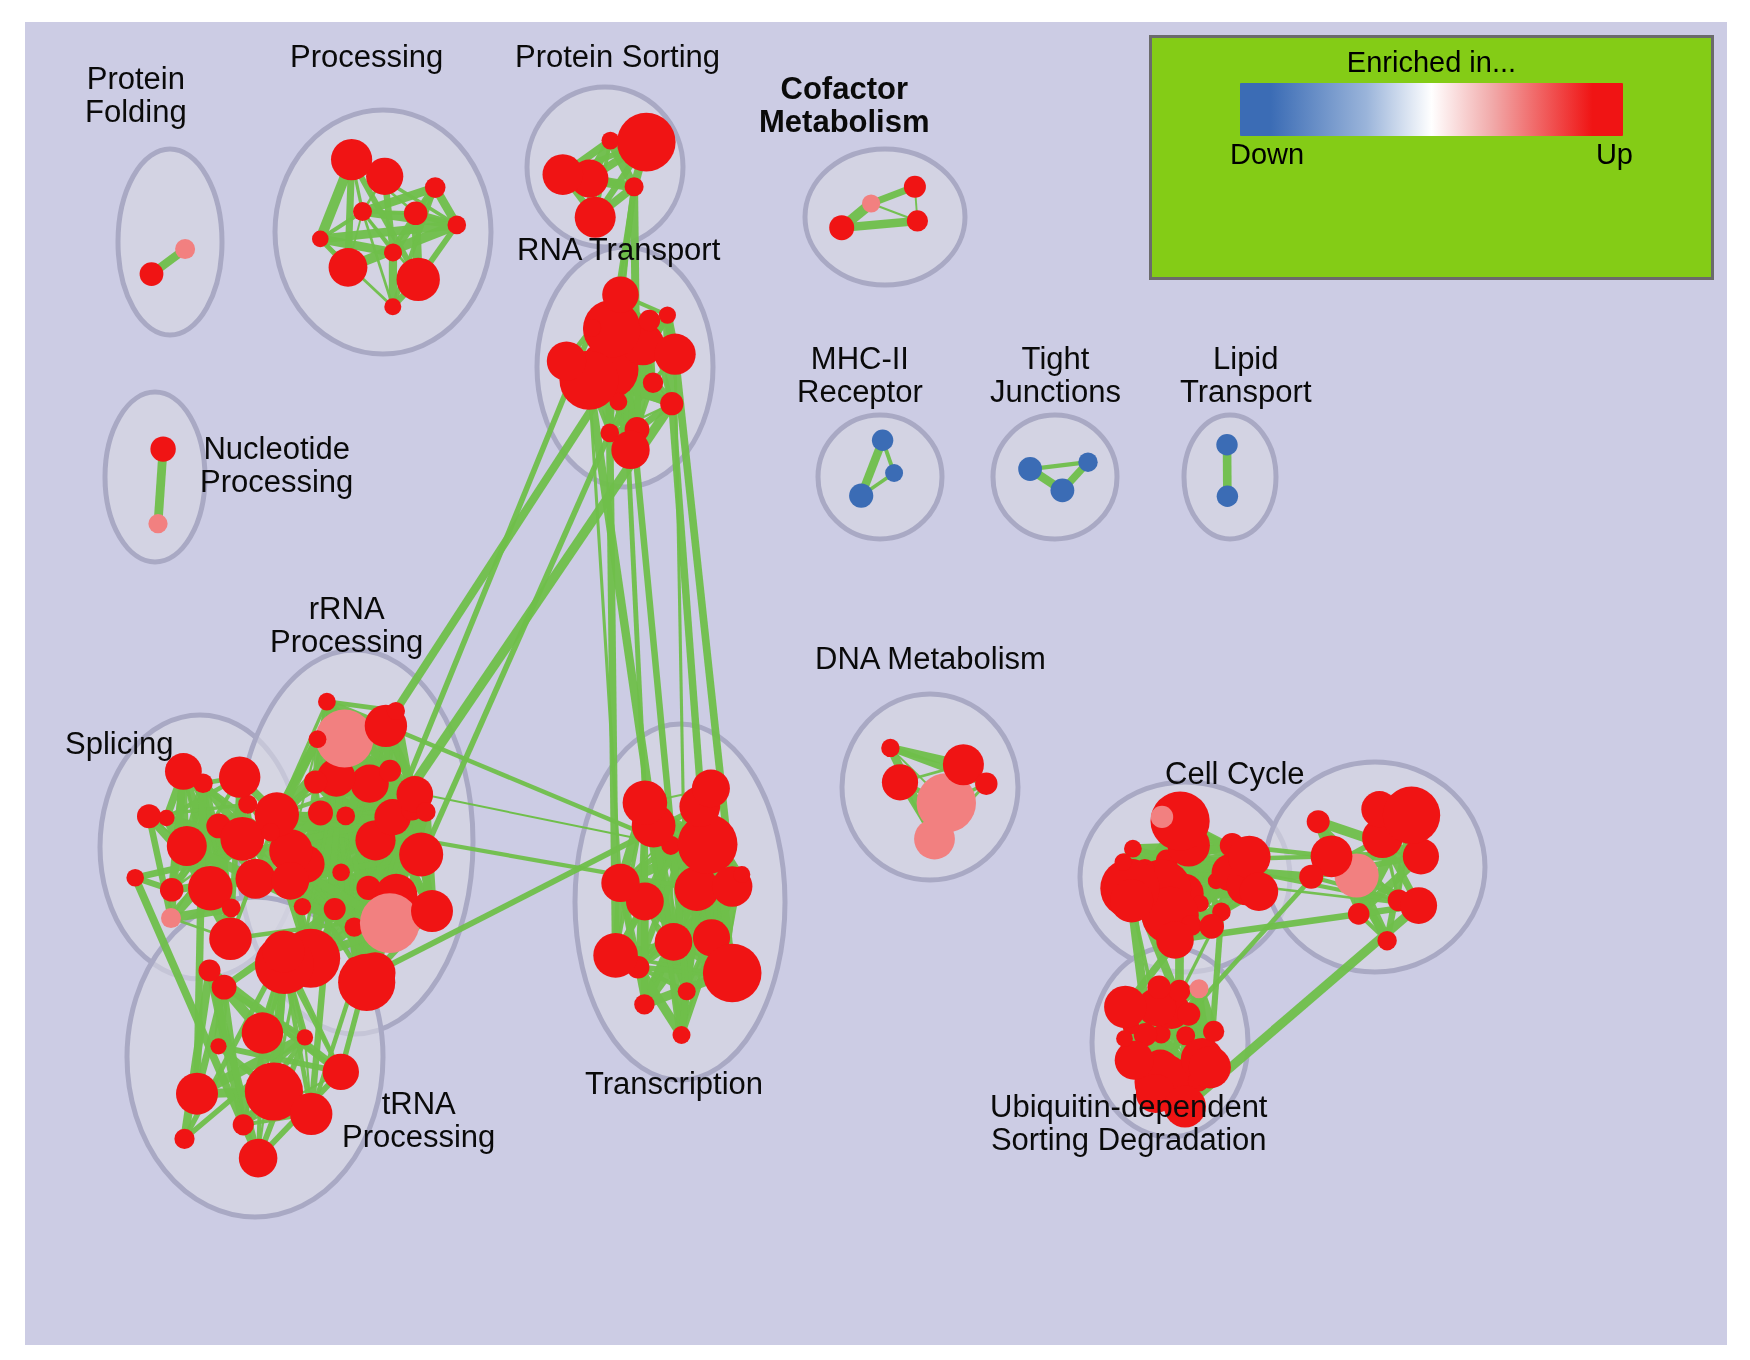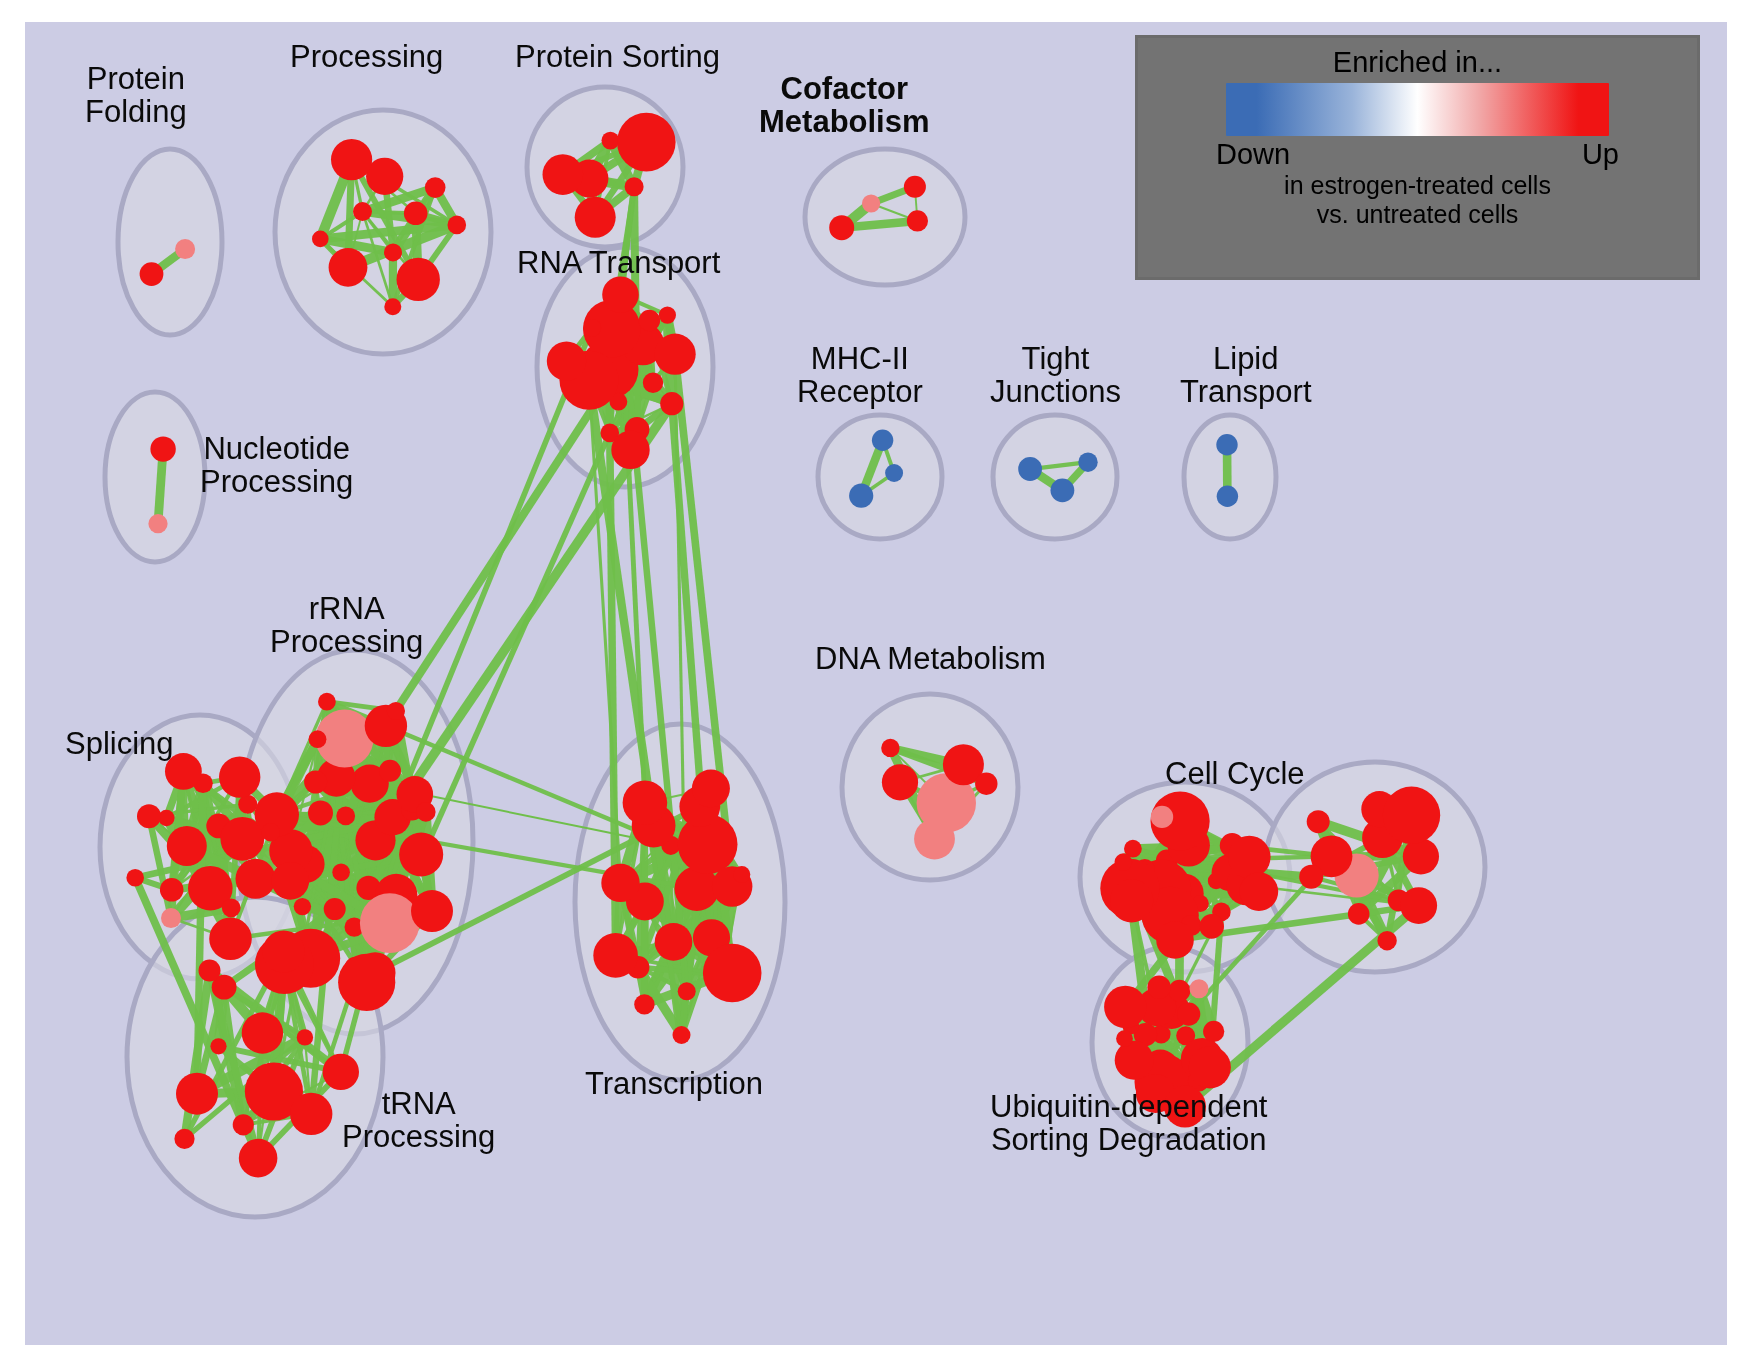--- a/index.html
+++ b/index.html
@@ -2,21 +2,21 @@
 <html><head>
 <meta charset="utf-8">
 <style>
   html,body{margin:0;padding:0;background:#ffffff;}
   body{width:1750px;height:1360px;overflow:hidden;font-family:"Liberation Sans",sans-serif;}
   #stage{position:relative;width:1750px;height:1360px;background:#ffffff;}
   #canvas{position:absolute;left:25px;top:22px;width:1702px;height:1323px;background:#ccccE4;}
   svg#net{position:absolute;left:0;top:0;width:1702px;height:1323px;display:block;}
   .clabel{position:absolute;color:#0a0a0a;font-size:31px;line-height:1.08;
           font-family:"Liberation Sans",sans-serif;white-space:pre;text-align:center;}
-  #legend{position:absolute;box-sizing:border-box;border:3px solid #6b6b6b;background:#737373;}
+  #legend{position:absolute;box-sizing:border-box;border:3px solid #6b6b6b;background:#84cc16;margin-left:14px;}
   #legend .ltitle{font-size:29px;color:#000;text-align:center;}
   #legend .bar{height:53px;border-radius:1px;}
   #legend .ends{display:flex;justify-content:space-between;font-size:29px;color:#000;}
   #legend .sub{font-size:25px;color:#000;text-align:center;line-height:1.14;white-space:pre;}
 </style>
 </head>
 <body>
 
 <div id="stage">
   <div id="canvas">
@@ -968,28 +968,26 @@
         </g>
       </svg>
 
     <div id="legend" style="left: 1110px; top: 13px; width: 565px; height: 245px; padding: 8px 20px 0px;">
       <div class="ltitle">Enriched in...</div>
       <div class="bar" style="background: linear-gradient(to right, rgb(59, 108, 181) 0%, rgb(59, 108, 181) 8%, rgb(154, 180, 218) 33%, rgb(255, 255, 255) 50%, rgb(241, 169, 169) 66%, rgb(240, 20, 20) 92%, rgb(240, 20, 20) 100%); margin: 4px 68px 2px;"></div>
       <div class="ends" style="margin: 0px 58px; align-items: center;">
         <span>Down</span>
         <span>Up</span>
       </div>
-      <div class="sub">in estrogen-treated cells
-vs. untreated cells</div>
     </div>
   <div class="clabel" style="left: 60px; top: 40px;">Protein
 Folding</div>
       <div class="clabel" style="left: 265px; top: 18px;">Processing</div>
       <div class="clabel" style="left: 490px; top: 18px;">Protein Sorting</div>
-      <div class="clabel" style="left: 492px; top: 224px;">RNA Transport</div>
+      <div class="clabel" style="left: 492px; top: 211px;">RNA Transport</div>
       <div class="clabel" style="left: 734px; top: 50px; font-weight: bold;">Cofactor
 Metabolism</div>
       <div class="clabel" style="left: 175px; top: 410px;">Nucleotide
 Processing</div>
       <div class="clabel" style="left: 772px; top: 320px;">MHC-II
 Receptor</div>
       <div class="clabel" style="left: 965px; top: 320px;">Tight
 Junctions</div>
       <div class="clabel" style="left: 1155px; top: 320px;">Lipid
 Transport</div>

